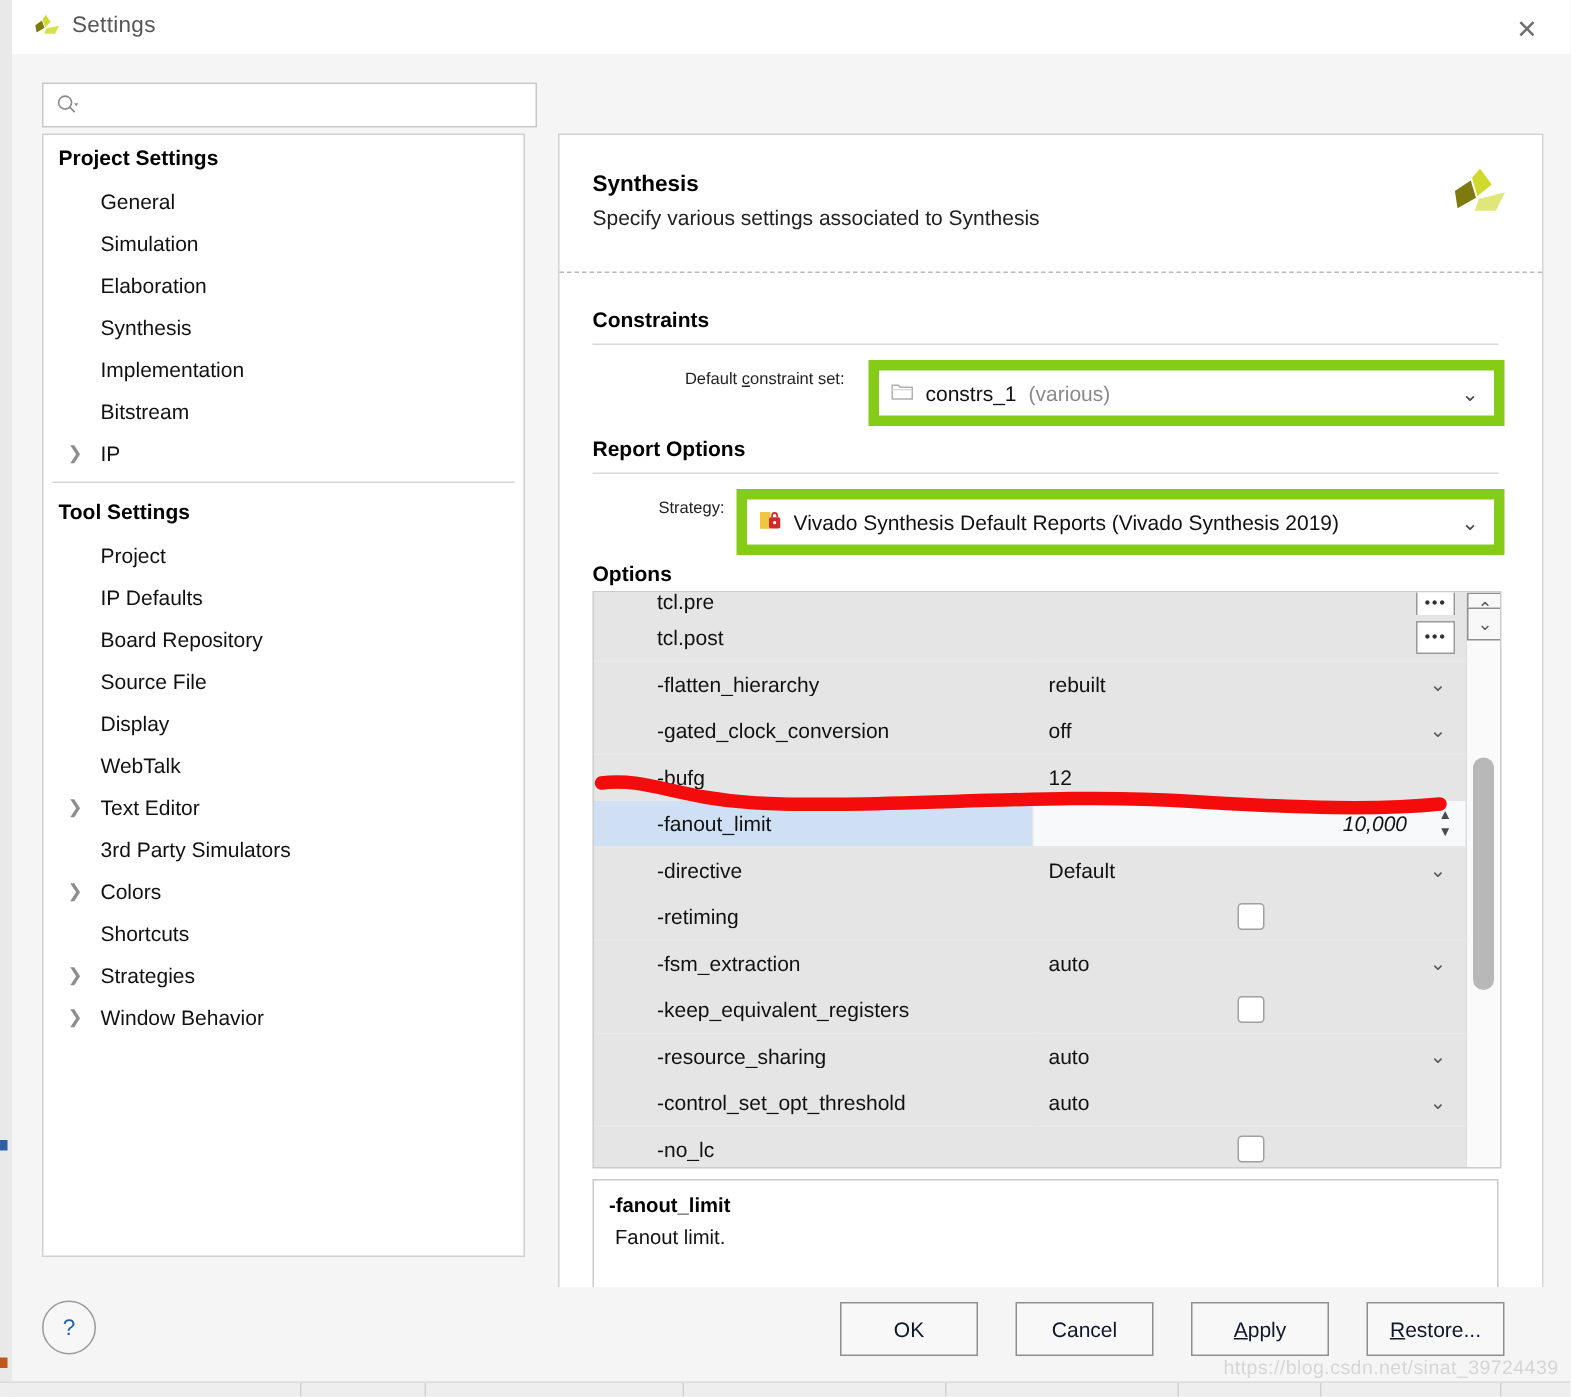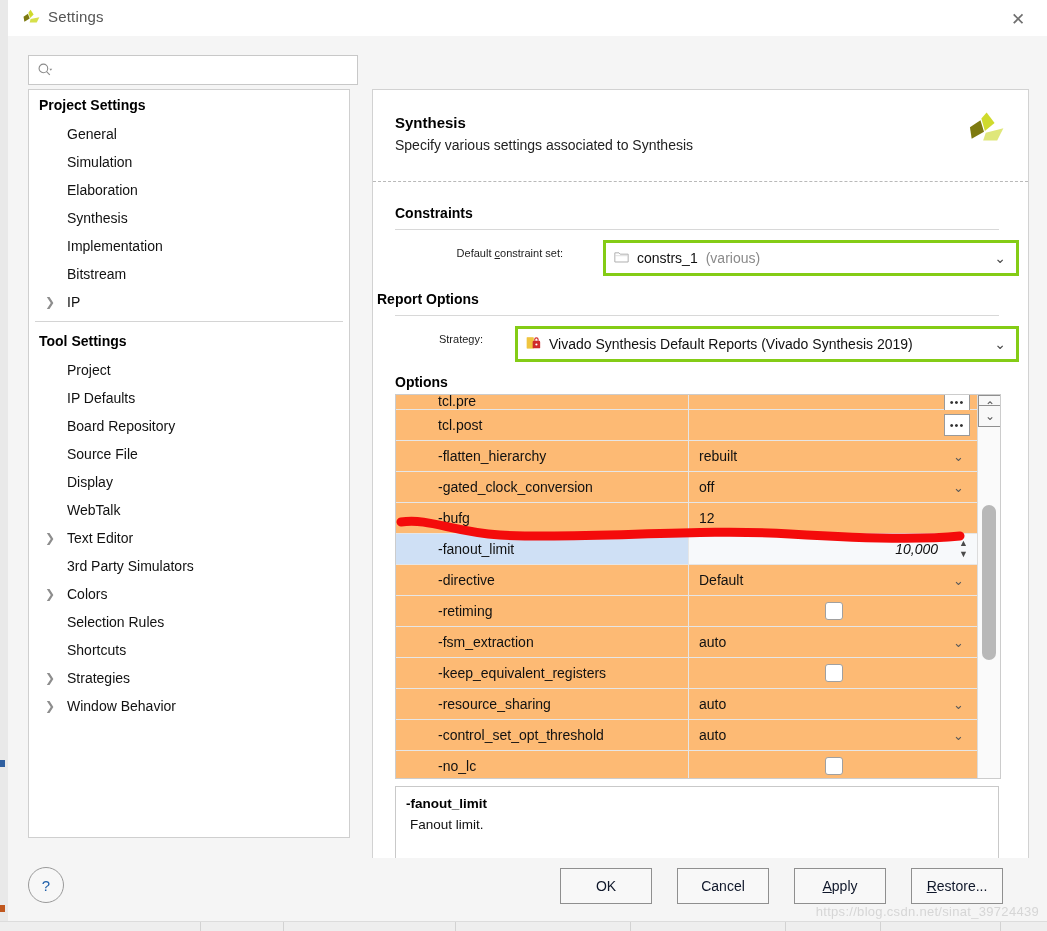--- a/index.html
+++ b/index.html
@@ -110,43 +110,42 @@
   .section-rule {
     position: absolute; height: 1px; background: #d8d8d8;
   }
   .field-label {
     position: absolute; font-size: 11px; color: #222; text-align: right;
   }
   .field-label u { text-decoration: underline; }
 
   .combo {
     position: absolute; height: 30px;
-    background: #ffffff; border: 3px solid #84cc16;
+    background: #ffffff; border: 7px solid #84cc16;
     display: flex; align-items: center;
     font-size: 14px; color: #111;
     cursor: default;
-    margin-left: 24px;
   }
   .combo .val { flex: 1; padding-left: 8px; display:flex; align-items:center; gap:8px; white-space: nowrap;}
   .combo .muted { color: #8a8a8a; }
   .combo .arrow { width: 32px; text-align: center; color: #4c4c4c; font-size: 14px; }
 
   
   .opt-wrap {
     position: absolute; left: 22px; top: 304px; width: 604px; height: 383px;
     border: 1px solid #cccccc; background: #ffffff; overflow: hidden;
   }
   .opt-scrollarea {
     position: absolute; left: 0; top: 0; width: 582px; height: 383px;
     overflow: hidden;
   }
   .opt-row {
     position: relative; display: flex; height: 30px; align-items: center;
     border-bottom: 1px solid #e6e6e6;
-    background: #fdba74;
+    background: #e5e5e5;
   }
   .opt-row.sel { background: #cfe0f5; }
   .opt-row.sel .cell-val { background: #f7f9fb; }
   .opt-row.clipped { height: 14px; align-items: flex-end; }
   .cell-name {
     width: 292px; padding-left: 42px; font-size: 14px; color: #111;
     white-space: nowrap; overflow: hidden;
     box-sizing: border-box;
   }
   .opt-row.sel .cell-name { background: #cfe0f5; }
@@ -326,23 +325,20 @@
         <div class="tree-item">
           <span class="chev">❯</span>
           <span>Text Editor</span>
         </div>
         <div class="tree-item">
           <span>3rd Party Simulators</span>
         </div>
         <div class="tree-item">
           <span class="chev">❯</span>
           <span>Colors</span>
-        </div>
-        <div class="tree-item">
-          <span>Selection Rules</span>
         </div>
         <div class="tree-item">
           <span>Shortcuts</span>
         </div>
         <div class="tree-item">
           <span class="chev">❯</span>
           <span>Strategies</span>
         </div>
         <div class="tree-item">
           <span class="chev">❯</span>
@@ -378,21 +374,21 @@
               <path d="M1 3 h5 l1.4 1.6 H17 V14 H1 Z" fill="#ffffff" stroke="#b0b0b0" stroke-width="1.2"></path>
               <path d="M1 6 h16 v1 H1 Z" fill="#d8d8d8"></path>
             </svg>
           </span>
           <span>constrs_1</span>
           <span class="muted">(various)</span>
         </div>
         <div class="arrow">⌄</div>
       </div>
 
-      <div class="section-title" style="left:4px; top:201px;">Report Options</div>
+      <div class="section-title" style="left:22px; top:201px;">Report Options</div>
       <div class="section-rule" style="left:22px; top:225px; width:604px;"></div>
       <div class="field-label" style="left:20px; top:243px; width:90px;">Strategy:</div>
       <div class="combo" style="left:118px; top:236px; width:498px;">
         <div class="val">
           <span>
             <svg viewBox="0 0 18 18" width="15" height="15">
               <rect x="1" y="3" width="8" height="13" fill="#e8b41c"></rect>
               <polygon points="1,3 9,3 9,16 1,16" fill="#f0c53f"></polygon>
               <rect x="8" y="7" width="9" height="9" rx="1.4" fill="#cf2b2b"></rect>
               <path d="M10.5 7 v-1.6 a2 2 0 0 1 4 0 V7" fill="none" stroke="#cf2b2b" stroke-width="1.4"></path>

